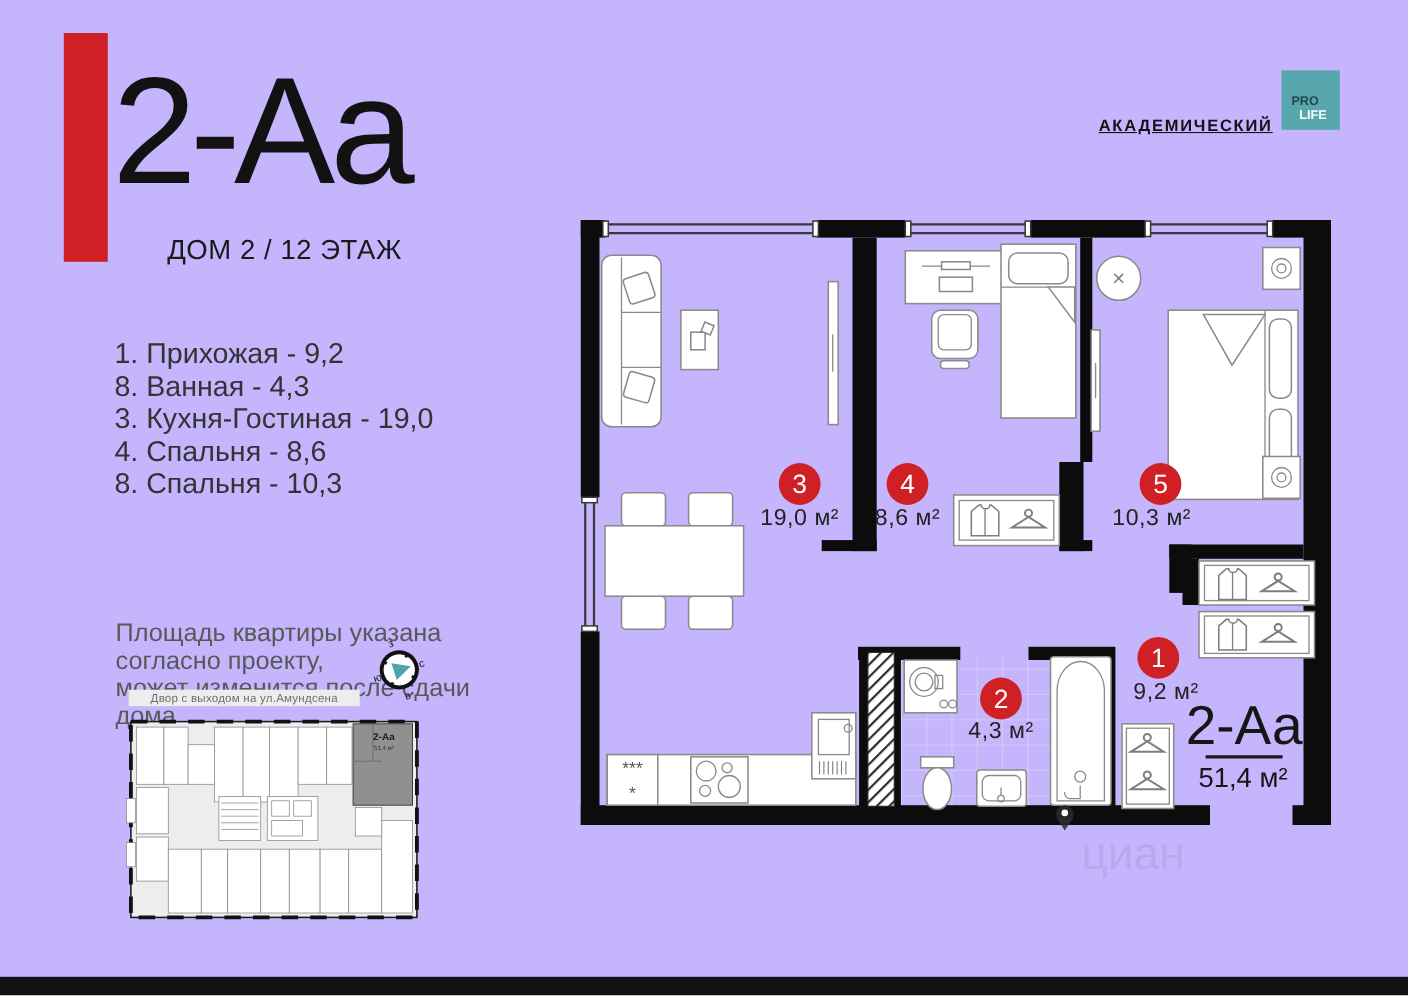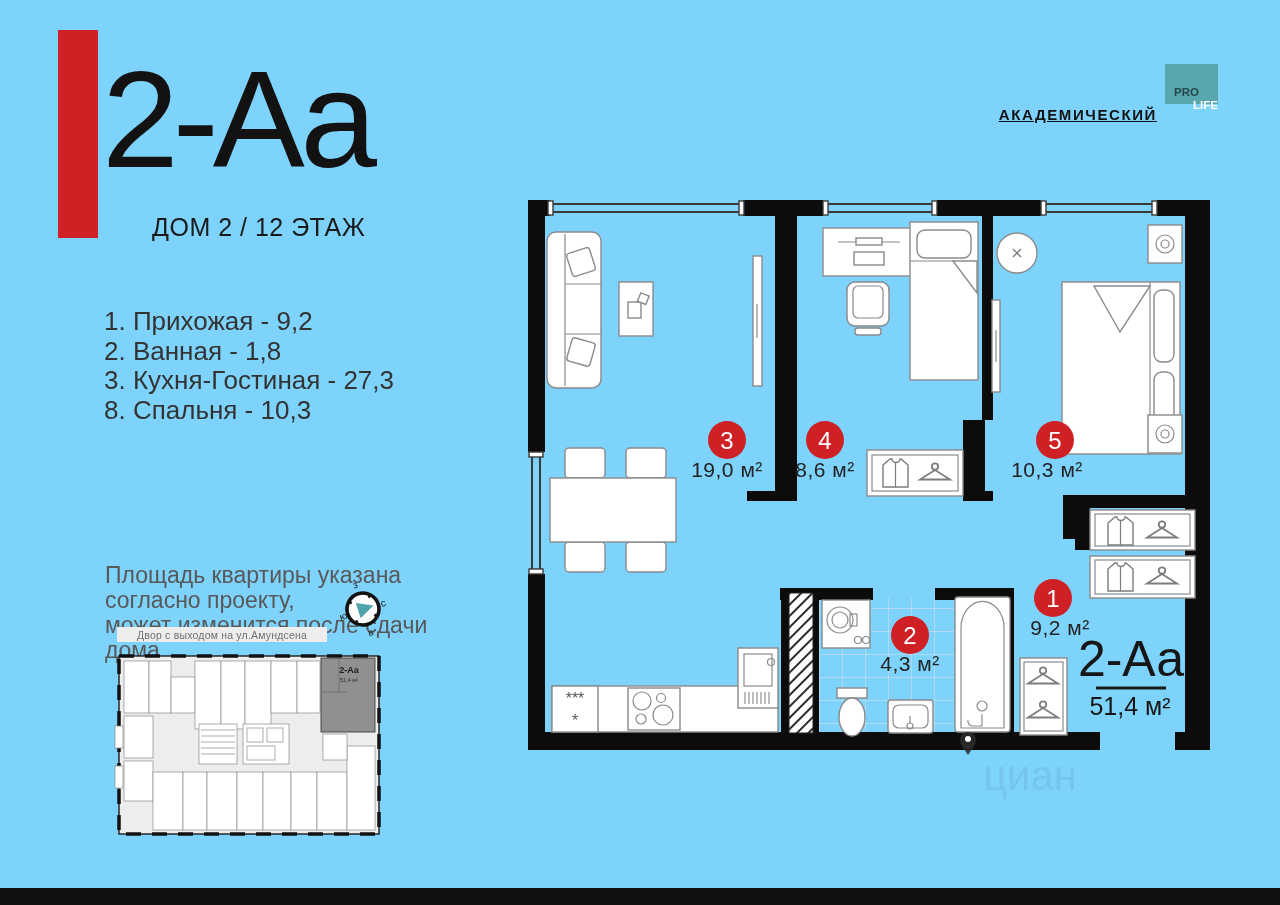--- a/index.html
+++ b/index.html
@@ -1,37 +1,37 @@
 <!DOCTYPE html>
 <html><head>
 <meta charset="utf-8">
 <style>
   html,body{margin:0;padding:0;background:#fff;}
-  #page{position:relative;width:1280px;height:905px;background:#7dd3fc;overflow:hidden;
+  #page{position:relative;width:1280px;height:905px;background:#c4b5fd;overflow:hidden;
         font-family:"Liberation Sans",sans-serif;color:#1f1f1f;}
   .abs{position:absolute;}
 
   
   #red-bar{left:58px;top:30px;width:40px;height:208px;background:#cf2026;}
   #unit-title{left:102px;top:50px;font-size:138px;line-height:1;font-weight:500;
               letter-spacing:-6px;color:#121212;}
   #unit-subtitle{left:152px;top:213px;font-size:25px;font-weight:500;letter-spacing:.5px;color:#1a1a1a;}
   #room-list{left:104px;top:307px;font-size:26px;line-height:29.6px;color:#333;}
   #total-area{left:70px;top:520px;width:360px;text-align:center;font-size:27px;font-weight:700;color:#111;}
   #total-area sup{font-size:15px;}
   #note{left:105px;top:563px;width:330px;font-size:23px;line-height:25px;color:#585858;}
   #street-strip{left:117px;top:627px;width:210px;height:15px;background:#ededed;
                 display:flex;align-items:center;justify-content:center;}
   #street-strip span{font-size:10.5px;color:#707070;letter-spacing:.2px;}
 
   
   #brand-name{top:66px;right:123px;font-size:39px;font-weight:700;letter-spacing:.5px;color:#131313;}
   #brand-sub{top:106px;right:123px;font-size:15px;font-weight:700;letter-spacing:1.6px;color:#131313;text-decoration:underline;}
-  #brand-badge{top:64px;right:62px;width:53px;height:40px;background:#58a7ae;
-               padding:6px 0 0 9px;box-sizing:border-box;line-height:13px;}
+  #brand-badge{top:64px;right:62px;width:53px;height:54px;background:#58a7ae;
+               padding:6px 12px 0 9px;box-sizing:border-box;line-height:13px;}
   #brand-badge .pro{color:#24474b;font-size:11.5px;font-weight:700;display:block;margin-top:16px;}
   #brand-badge .life{color:#ffffff;font-size:11.5px;font-weight:700;display:block;text-align:right;}
 
   #bottom-bar{left:0;top:888px;width:1280px;height:17px;background:#111;}
 
   svg{font-family:"Liberation Sans",sans-serif;}
   .wall{fill:#0c0c0c;}
   .furn{fill:#ffffff;stroke:#8a8a8a;stroke-width:1.4;}
   .furn-thin{fill:none;stroke:#8a8a8a;stroke-width:1.2;}
   .glz{stroke:#3a3a3a;stroke-width:2;}
@@ -43,22 +43,23 @@
 <body>
 
 <div id="page">
 
   <div class="abs" id="red-bar"></div>
   <div class="abs" id="unit-title">2-Аа</div>
   <div class="abs" id="unit-subtitle">ДОМ 2 / 12 ЭТАЖ</div>
 
   <div class="abs" id="room-list">
     <div>1. Прихожая - 9,2</div>
-    <div>2. Ванная - 1,8</div>
-    <div>3. Кухня-Гостиная - 27,3</div>
+    <div>8. Ванная - 4,3</div>
+    <div>3. Кухня-Гостиная - 19,0</div>
+    <div>4. Спальня - 8,6</div>
     <div>8. Спальня - 10,3</div>
   </div>
 
 
   <div class="abs" id="note">
     <div>Площадь квартиры указана согласно проекту,</div>
     <div>может изменится после сдачи дома</div>
   </div>
 
   <svg class="abs" style="left:332px;top:578px;" width="62" height="62" viewBox="0 0 62 62">

